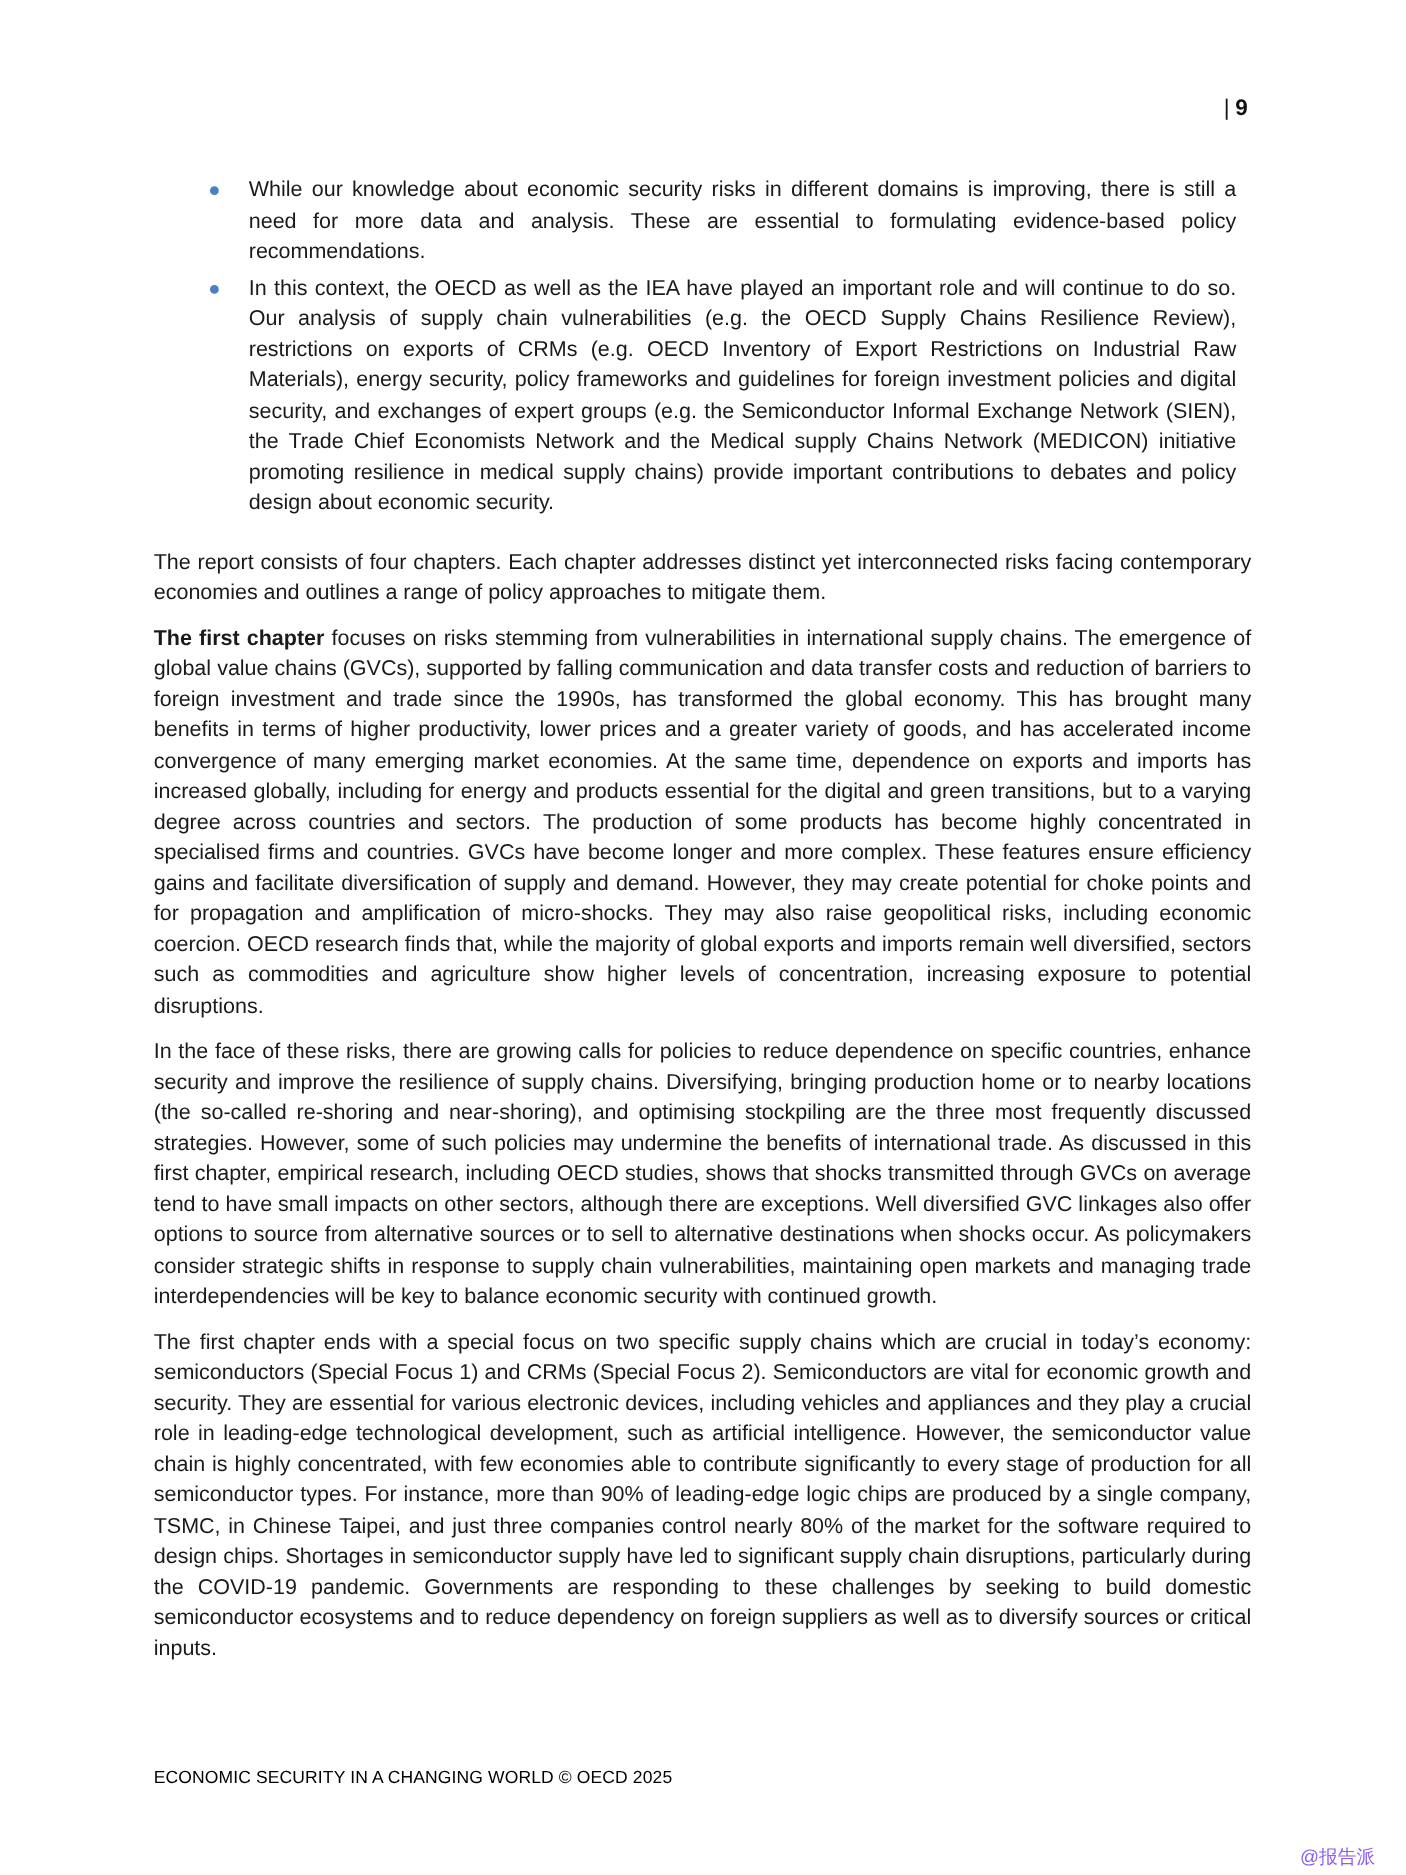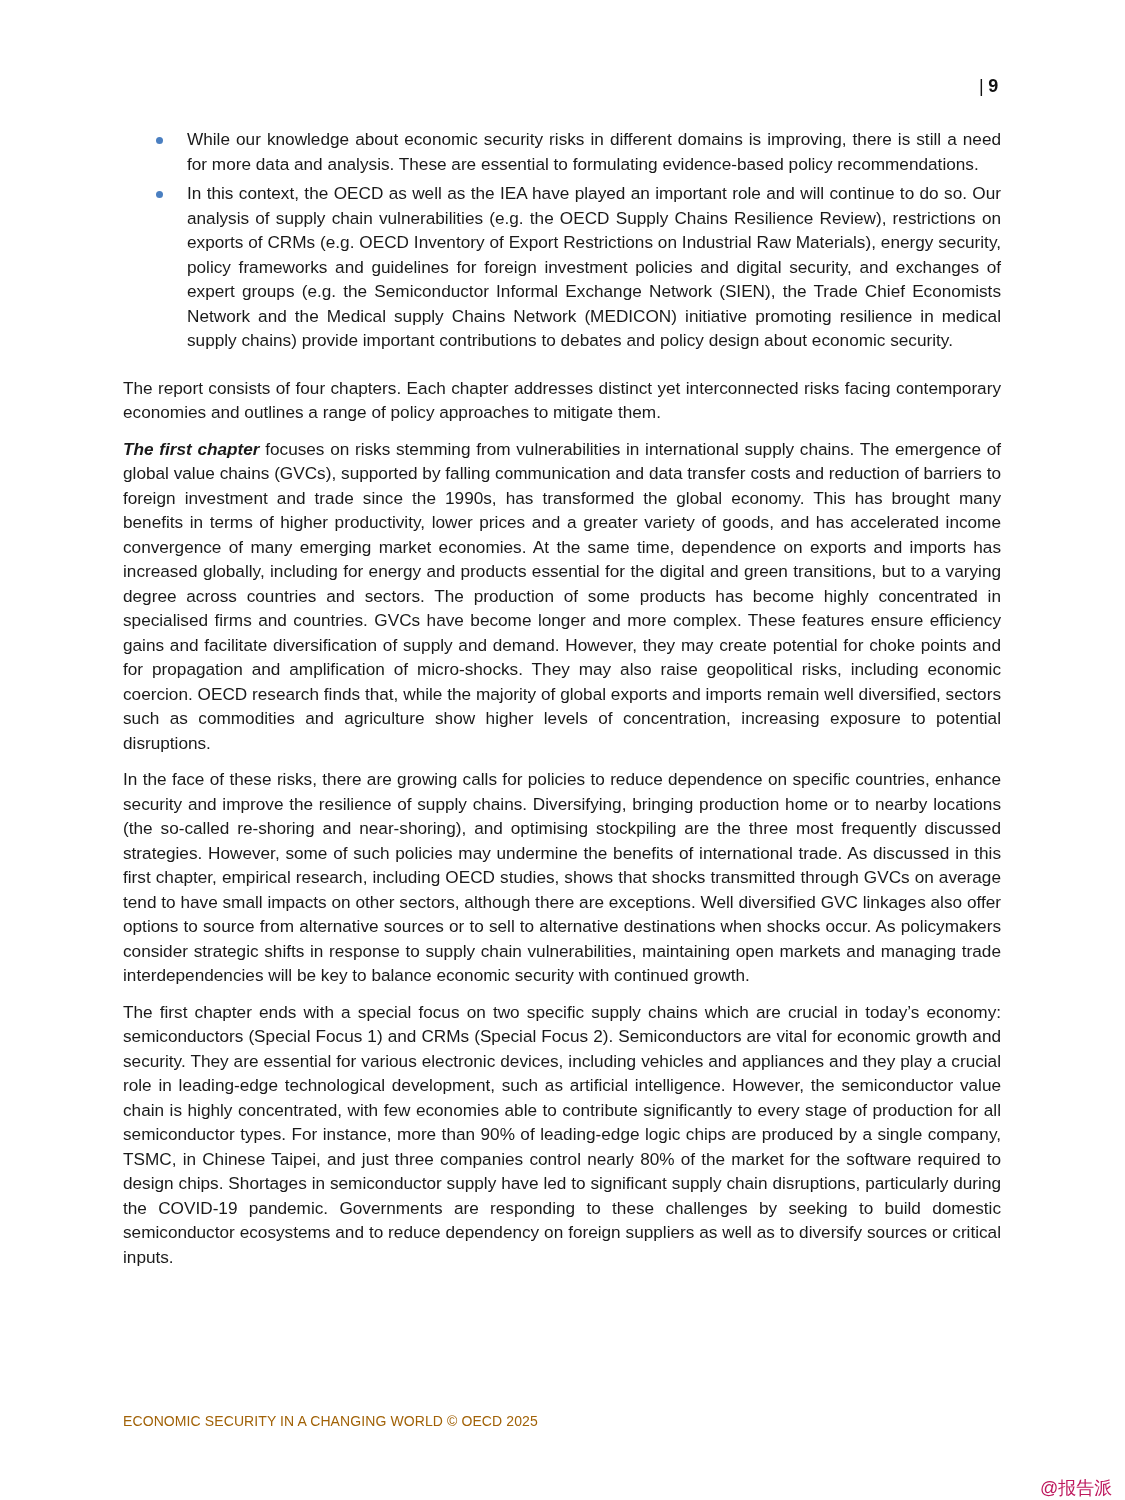--- a/index.html
+++ b/index.html
@@ -10,38 +10,38 @@
     .page-number {
       position: absolute; top: 76px; left: 979px;
       font-size: 18px; font-weight: bold; color: #111;
       letter-spacing: 0.5px;
     }
     .page-number .bar { font-weight: normal; margin-right: 4px; }
     .content {
       position: absolute; top: 127px; left: 123px; width: 878px;
       font-size: 17.2px; line-height: 24.5px; text-align: justify;
     }
-    ul.bullets { list-style: none; margin: 0; padding: 0; }
+    ul.bullets { list-style: none; margin: 12px; padding: 0; }
     ul.bullets li {
       position: relative; padding-left: 64px; margin-bottom: 5px;
     }
     .bullet-dot {
       position: absolute; left: 33px; top: 10px;
       width: 7px; height: 7px; border-radius: 50%; background: #4a7fc1;
     }
     p.para { margin: 0 0 12px 0; }
     p.para.first-after-list { margin-top: 23px; }
-    .lead { font-weight: bold; font-style: italic; }
+    .lead { font-weight: bold; }
     .footer {
       position: absolute; top: 1413px; left: 123px;
-      font-size: 14px; color: #a16207; letter-spacing: 0.1px;
+      font-size: 14px; color: #000000; letter-spacing: 0.1px;
     }
     .watermark {
       position: absolute; top: 1476px; left: 1040px;
-      font-size: 18px; color: #be185d;
+      font-size: 15px; color: #8b5cf6;
     }
   </style>
 </head>
 <body>
 
 <div class="page-number">
   <span class="bar">|</span><span>9</span>
 </div>
 
 <div class="content">

